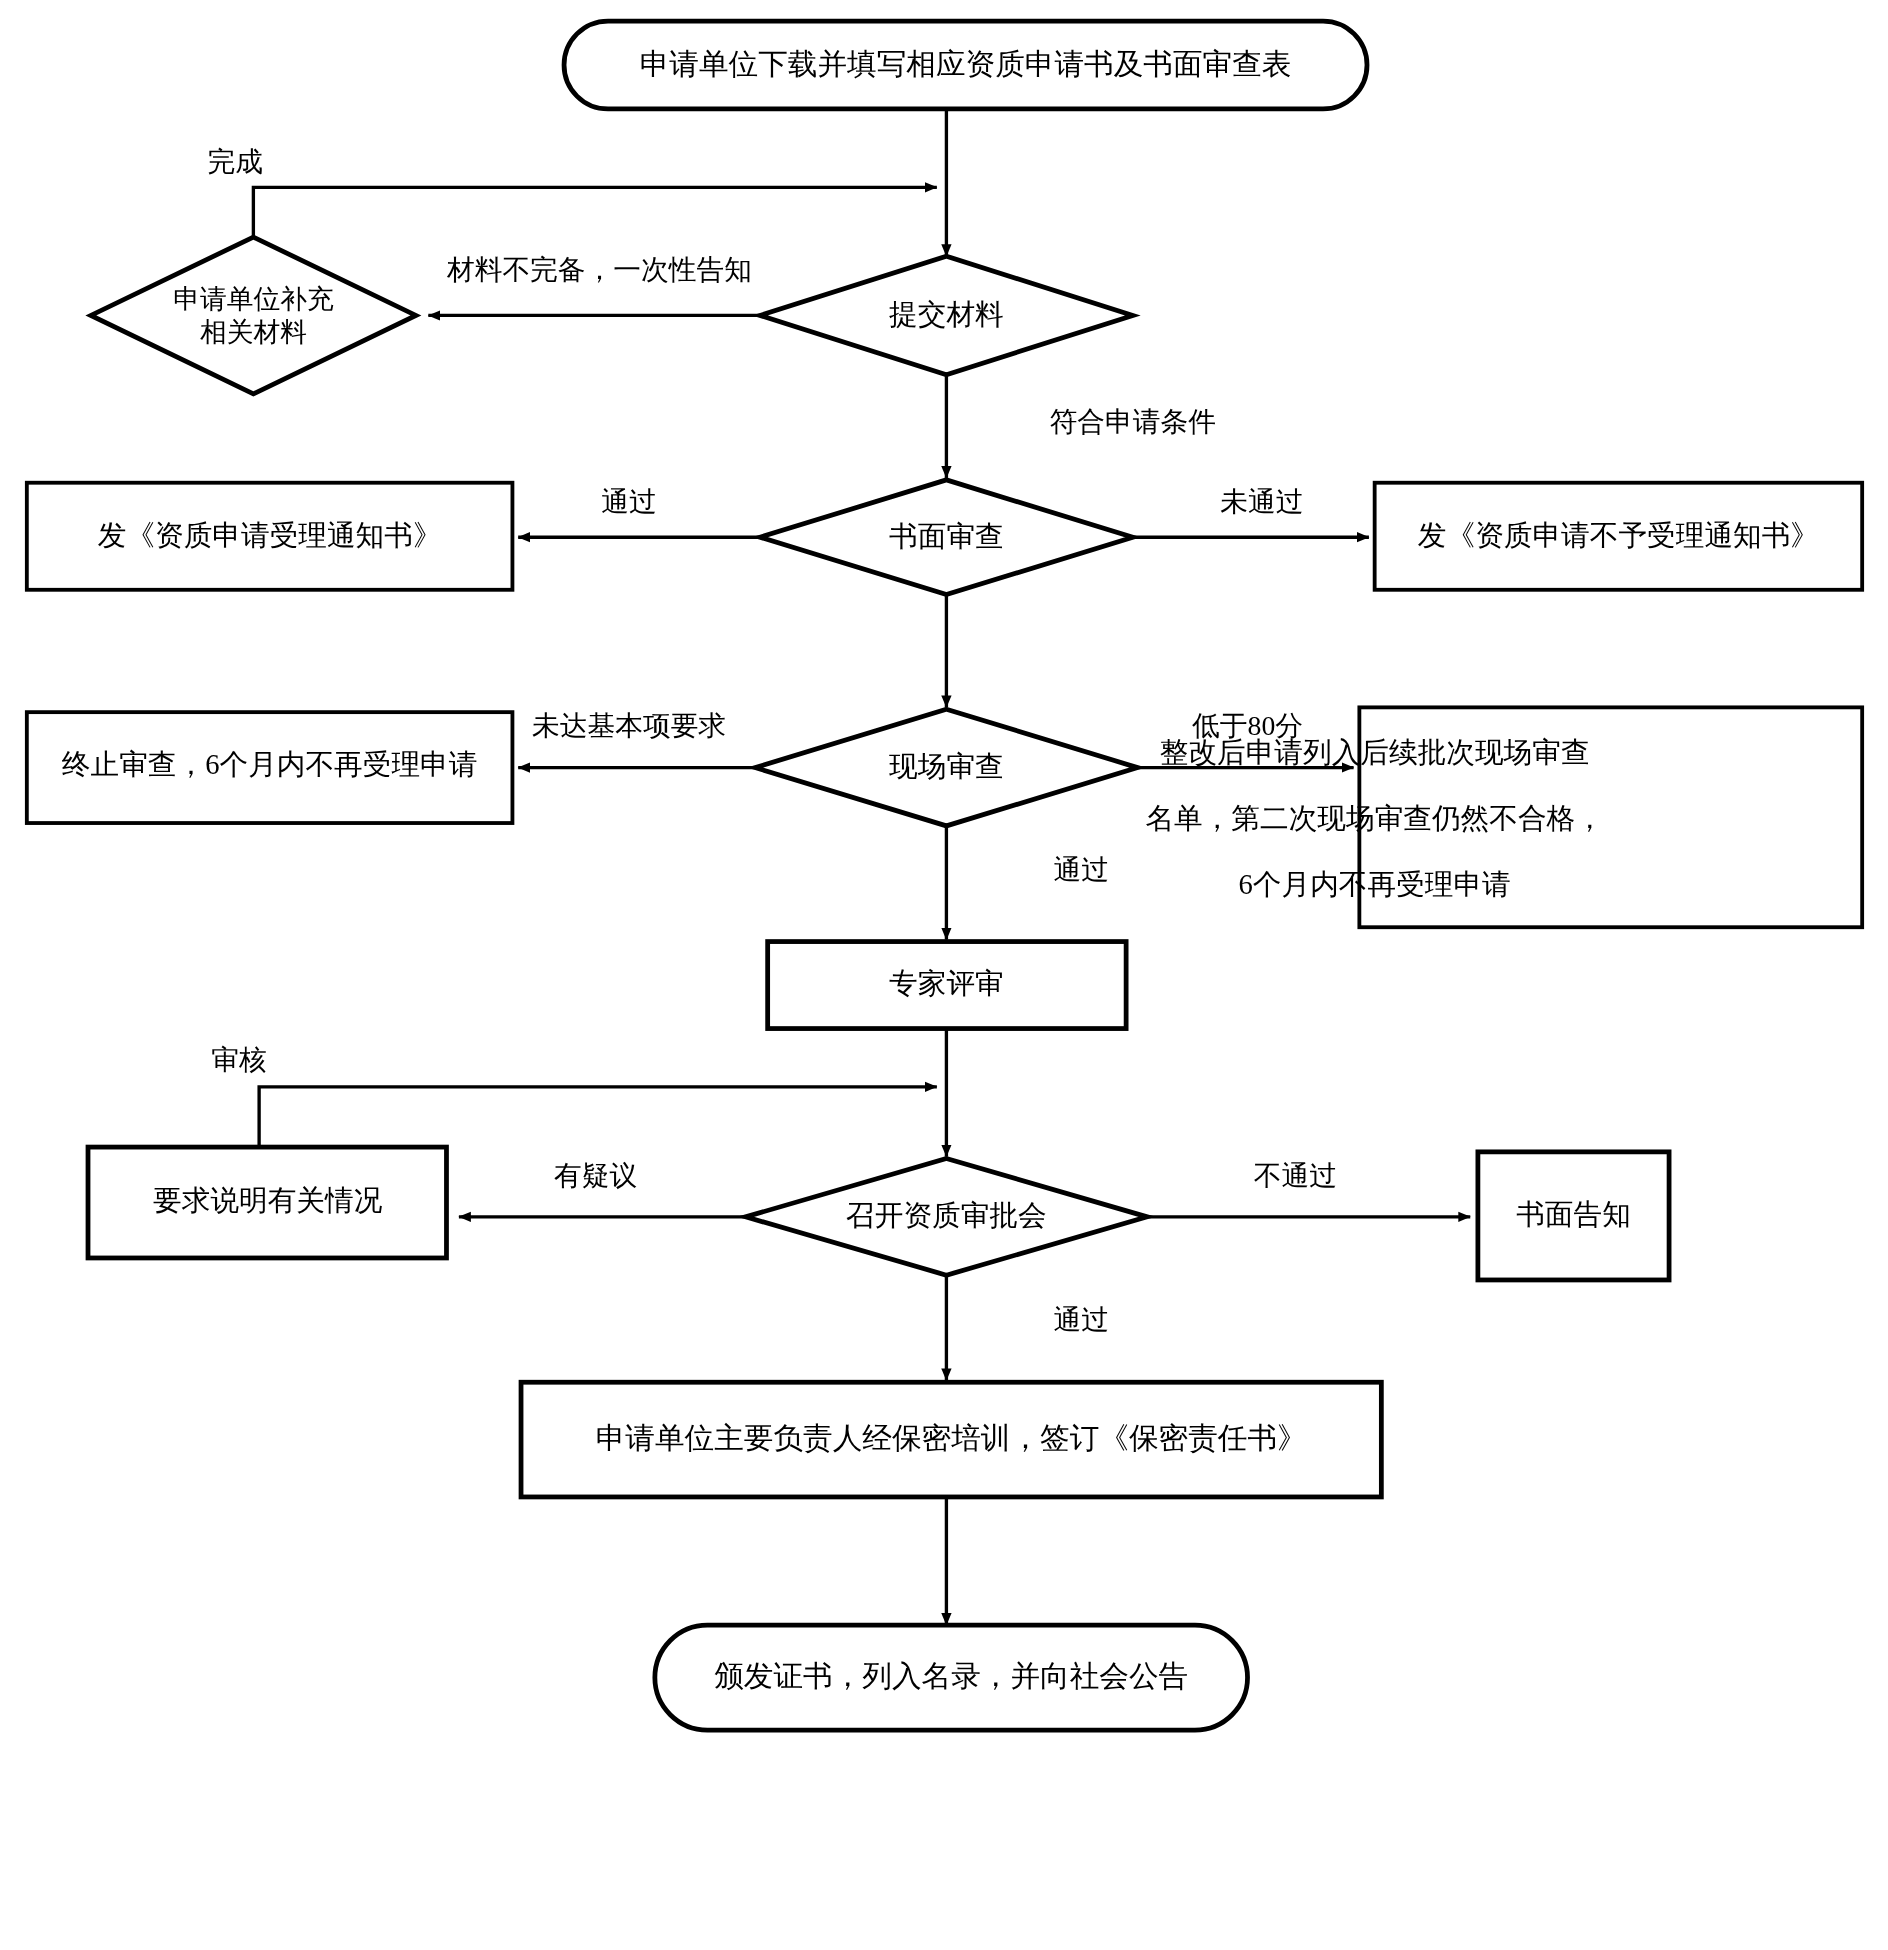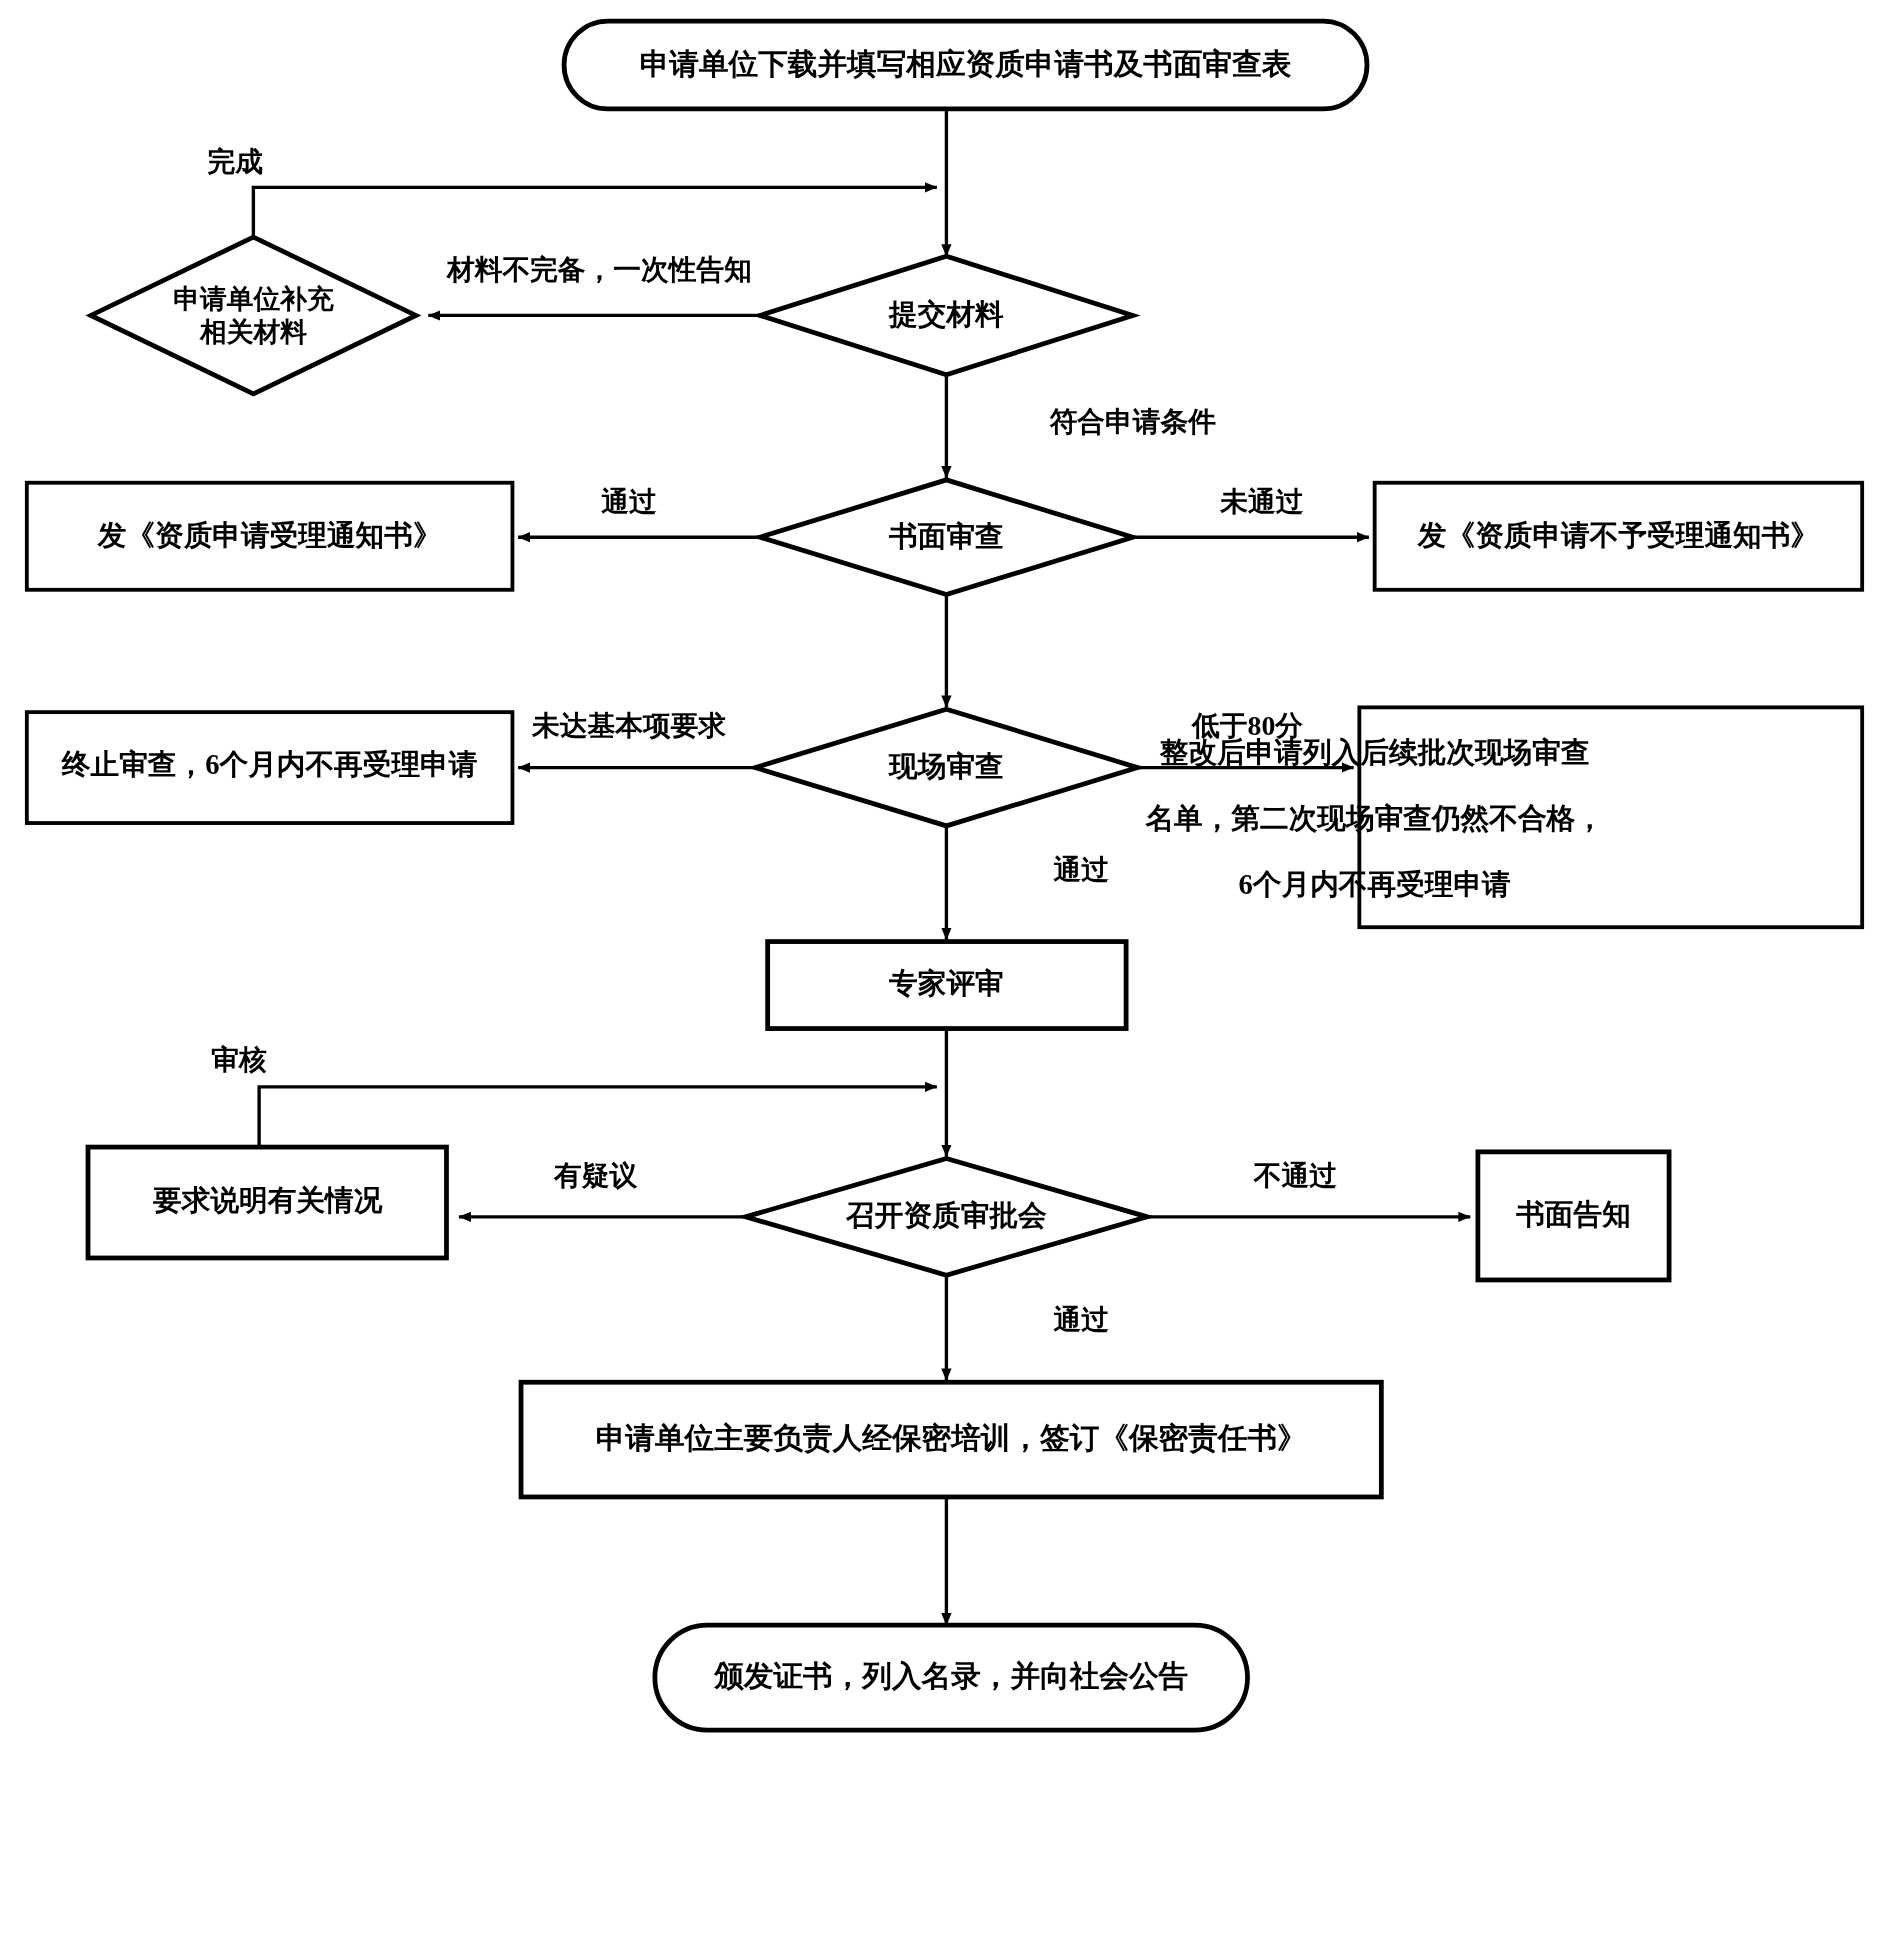--- a/index.html
+++ b/index.html
@@ -1,19 +1,19 @@
 <!DOCTYPE html>
 <html><head>
 <meta charset="utf-8">
 <title>资质申请审批流程图</title>
 <style>
   html,body{margin:0;padding:0;background:#ffffff;}
   body{width:1889px;height:1951px;overflow:hidden;
        font-family:"Liberation Serif","DejaVu Serif",serif;}
-  #chart-root{position:relative;width:1889px;height:1951px;background:#fff;font-weight:bold;}
+  #chart-root{position:relative;width:1889px;height:1951px;background:#fff;}
   svg{display:block;}
   .node-text{font-family:"Liberation Serif","DejaVu Serif",serif;
              fill:#000;text-anchor:middle;dominant-baseline:middle;}
   .t-lg{font-size:31px;}
   .t-md{font-size:30px;}
   .t-sm{font-size:28px;}
   .edge-label{font-family:"Liberation Serif","DejaVu Serif",serif;
               fill:#000;font-size:29px;text-anchor:middle;dominant-baseline:middle;}
   .shape{fill:#ffffff;stroke:#000000;}
   .sw-thick{stroke-width:5;}

